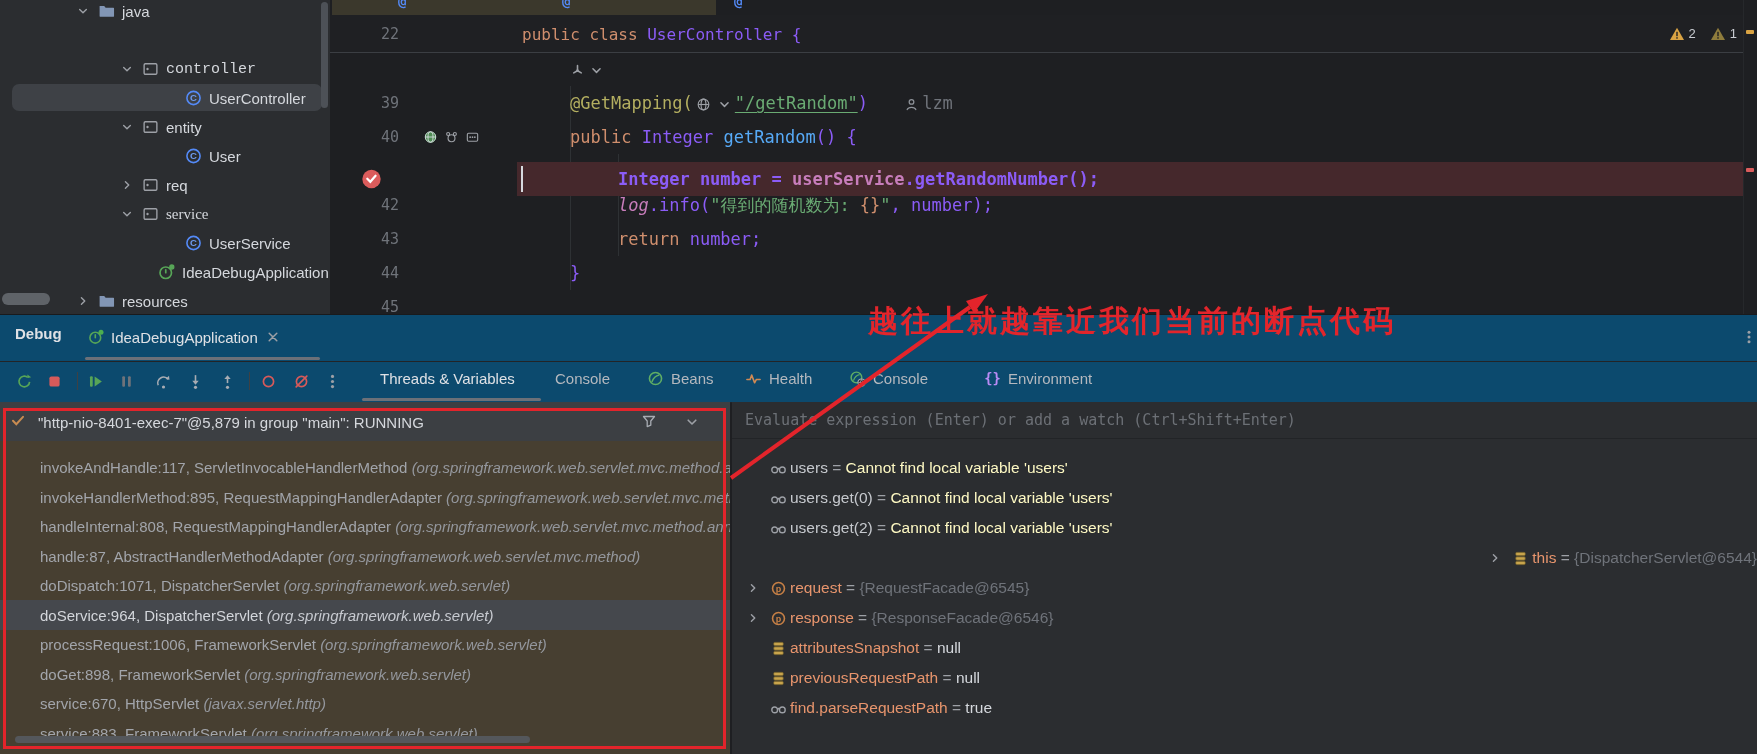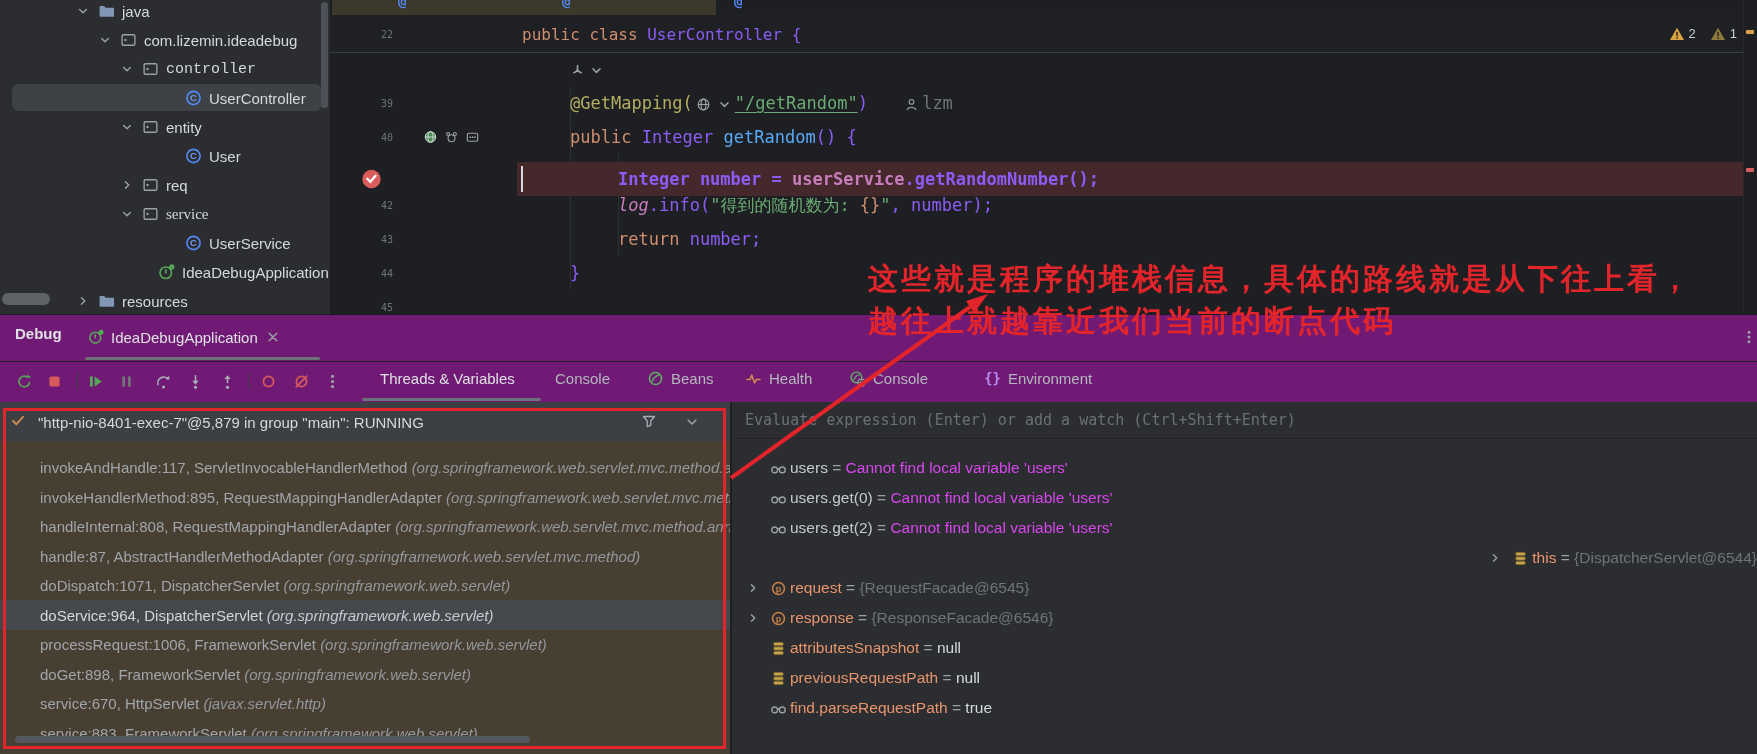--- a/index.html
+++ b/index.html
@@ -19,36 +19,36 @@
   #tree-hscroll{position:absolute;left:2px;top:293px;width:48px;height:12px;background:#5F6368;border-radius:6px;}
 
   
   #editor{position:absolute;left:330px;top:0;width:1427px;height:314px;background:#1E1F22;overflow:hidden;
           font-family:"DejaVu Sans Mono","Liberation Mono",monospace;}
   #topstrip{position:absolute;left:0;top:0;width:1427px;height:15px;overflow:hidden;}
   #topstrip .brown{position:absolute;left:2px;top:0;width:384px;height:15px;background:#3B382C;}
   .halfglyph{position:absolute;top:-7px;color:#548AF7;font-size:14px;font-weight:bold;}
   #sticky{position:absolute;left:0;top:15px;width:1427px;height:37px;background:#1F2023;border-bottom:1px solid #3B3E43;}
   .eline{position:absolute;left:0;width:1427px;height:34px;font-size:17px;}
-  .lnum{position:absolute;left:51px;width:30px;top:50%;transform:translateY(-50%);color:#6F737A;font-size:10px;}
+  .lnum{position:absolute;left:51px;width:30px;top:50%;transform:translateY(-50%);color:#6F737A;font-size:15px;}
   .code{position:absolute;top:50%;transform:translateY(-50%);white-space:pre;}
   .execbg{position:absolute;left:187px;width:1228px;top:0;height:34px;background:#45282C;}
   .caret{position:absolute;left:191px;top:4px;width:2px;height:26px;background:#D6D9DE;}
   .tk-kw{color:#CF8E6D;} .tk-pl{color:#8b5cf6;} .tk-mth{color:#57AAF7;} .tk-ann{color:#B3AE60;}
   .tk-str{color:#6AAB73;} .tk-strU{color:#6AAB73;text-decoration:underline;text-underline-offset:3px;}
   .tk-dim{color:#6F737A;} .tk-fld{color:#C77DBB;} .tk-fldi{color:#C77DBB;font-style:italic;} .tk-tpl{color:#CF8E6D;}
   .guide{position:absolute;width:1px;background:#2E3134;}
   .gut{position:absolute;top:50%;transform:translateY(-50%);}
   #badges{position:absolute;right:20px;top:50%;transform:translateY(-50%);display:flex;gap:14px;align-items:center;}
   .wbadge{display:flex;align-items:center;gap:4px;color:#C9CCD2;font-size:13px;font-family:"Liberation Sans",sans-serif;}
   #edit-scrollstrip{position:absolute;right:0;top:0;width:13px;height:314px;background:#1E1F22;border-left:1px solid #26282B;}
   .smark{position:absolute;left:2px;width:8px;height:4px;border-radius:1px;}
 
   
-  #debugbar{position:absolute;left:0;top:314px;width:1757px;height:88px;background:#701a75;border-top:1px solid #191A1C;box-sizing:border-box;}
+  #debugbar{position:absolute;left:0;top:314px;width:1757px;height:88px;background:#0c4a6e;border-top:1px solid #191A1C;box-sizing:border-box;}
   #debug-title{position:absolute;left:15px;top:10px;font-size:15px;font-weight:bold;color:#DFE1E5;}
   #session-tab{position:absolute;left:88px;top:6px;height:32px;display:flex;align-items:center;gap:7px;}
   #session-label{font-size:15px;color:#DFE1E5;}
   #session-underline{position:absolute;left:85px;top:42px;width:235px;height:3px;background:#6C7078;border-radius:2px;}
   #hdr-sep{position:absolute;left:0;top:46px;width:1757px;height:1px;background:#222427;}
   #tabs-sep{position:absolute;left:0;top:87px;width:1757px;height:1px;background:#222427;}
   #hdr-more{position:absolute;left:1741px;top:14px;}
   .tbtn{position:absolute;top:58px;}
   .tsep{position:absolute;top:57px;width:1px;height:18px;background:#3E4144;}
   .dtab{position:absolute;top:55px;display:flex;align-items:center;gap:7px;font-size:15px;color:#B4B8BE;white-space:nowrap;}
@@ -69,21 +69,21 @@
   
   #vars{position:absolute;left:732px;top:402px;width:1025px;height:352px;background:#2B2D30;overflow:hidden;}
   #evalrow{position:absolute;left:0;top:0;width:1025px;height:36px;border-bottom:1px solid #222427;}
   #eval-text{position:absolute;left:13px;top:50%;transform:translateY(-50%);
              font-family:"DejaVu Sans Mono","Liberation Mono",monospace;font-size:15px;color:#6C7076;white-space:nowrap;}
   .vrow{position:absolute;left:0;width:1025px;height:30px;display:flex;align-items:center;padding-left:14px;box-sizing:border-box;font-size:15.5px;white-space:nowrap;}
   .vchev{width:20px;display:inline-flex;}
   .vicon{width:24px;display:inline-flex;}
   .vname-var{color:#E8956D;} .vname-watch{color:#C6C9CE;}
   .veq{color:#9DA0A6;white-space:pre;}
-  .vv-err{color:#d946ef;text-align:right;} .vv-ref{color:#6F737A;} .vv-plain{color:#D5D8DD;}
+  .vv-err{color:#fef9c3;text-align:right;} .vv-ref{color:#6F737A;} .vv-plain{color:#D5D8DD;}
 
   
   #redrect{position:absolute;left:3px;top:408px;width:723px;height:341px;border:3px solid #E3242B;box-sizing:border-box;z-index:80;pointer-events:none;}
   #arrow{position:absolute;left:0;top:0;z-index:85;pointer-events:none;}
   .anno{position:absolute;color:#E3252B;font-size:30px;font-weight:bold;letter-spacing:3px;z-index:90;pointer-events:none;white-space:nowrap;}
   #anno1{left:868px;top:259px;}
   #anno2{left:868px;top:301px;}
 </style>
 </head>
 <body>
@@ -190,34 +190,20 @@
             <path d="M4.2 6.2 8 10l3.8-3.8" stroke="#9DA0A6" stroke-width="1.6" fill="none" stroke-linecap="round" stroke-linejoin="round"></path>
           </svg>
         </span>
         <span class="ic tic" style="left: 142px;">
           <svg width="17" height="17" viewBox="0 0 16 16">
             <rect x="2" y="3" width="12" height="10" rx="1.2" fill="none" stroke="#9DA0A6" stroke-width="1.3"></rect>
             <circle cx="5.2" cy="8" r="1.1" fill="#9DA0A6"></circle>
           </svg>
         </span>
         <span class="lab" style="left: 166px; font-family: Liberation Mono, monospace;">controller</span>
-      </div>
-      <div class="trow" style="top: 26px;">
-        <span class="ic tic" style="left: 98px;">
-          <svg width="14" height="14" viewBox="0 0 16 16">
-            <path d="M4.2 6.2 8 10l3.8-3.8" stroke="#9DA0A6" stroke-width="1.6" fill="none" stroke-linecap="round" stroke-linejoin="round"></path>
-          </svg>
-        </span>
-        <span class="ic tic" style="left: 120px;">
-          <svg width="17" height="17" viewBox="0 0 16 16">
-            <rect x="2" y="3" width="12" height="10" rx="1.2" fill="none" stroke="#9DA0A6" stroke-width="1.3"></rect>
-            <circle cx="5.2" cy="8" r="1.1" fill="#9DA0A6"></circle>
-          </svg>
-        </span>
-        <span class="lab" style="left: 144px;">com.lizemin.ideadebug</span>
       </div>
       <div class="trow" style="top: -3px;">
         <span class="ic tic" style="left: 76px;">
           <svg width="14" height="14" viewBox="0 0 16 16">
             <path d="M4.2 6.2 8 10l3.8-3.8" stroke="#9DA0A6" stroke-width="1.6" fill="none" stroke-linecap="round" stroke-linejoin="round"></path>
           </svg>
         </span>
         <span class="ic tic" style="left: 98px;">
           <svg width="17" height="17" viewBox="0 0 16 16">
             <path d="M1.5 3.2h4.3l1.4 1.8h7.3a.6.6 0 0 1 .6.6v7a.9.9 0 0 1-.9.9H2.4a.9.9 0 0 1-.9-.9z" fill="#8296B5"></path>
@@ -694,16 +680,15 @@
           <span class="vv-plain">true</span>
         </div>
       </div>
   </div>
 
   <div id="redrect"></div>
   <svg id="arrow" width="1757" height="754">
     <line x1="731" y1="478" x2="970" y2="307" stroke="#E3242B" stroke-width="4"></line>
     <polygon points="988,294 974,313 966,301" fill="#E3242B"></polygon>
   </svg>
-  <div id="anno1" class="anno">这些就是程序的堆栈信息，具体的路线就是从下往上看，</div>
   <div id="anno2" class="anno">越往上就越靠近我们当前的断点代码</div>
 
 </div>
 
 </body></html>

